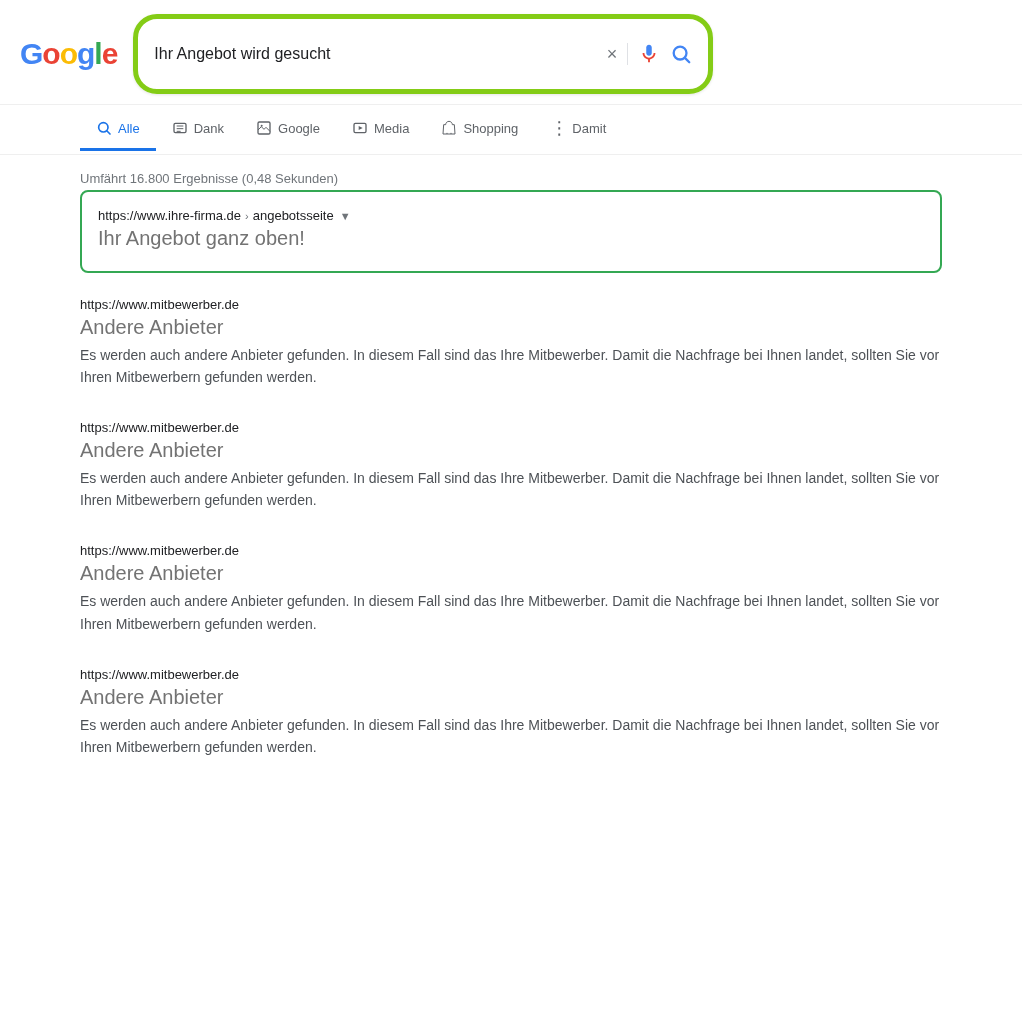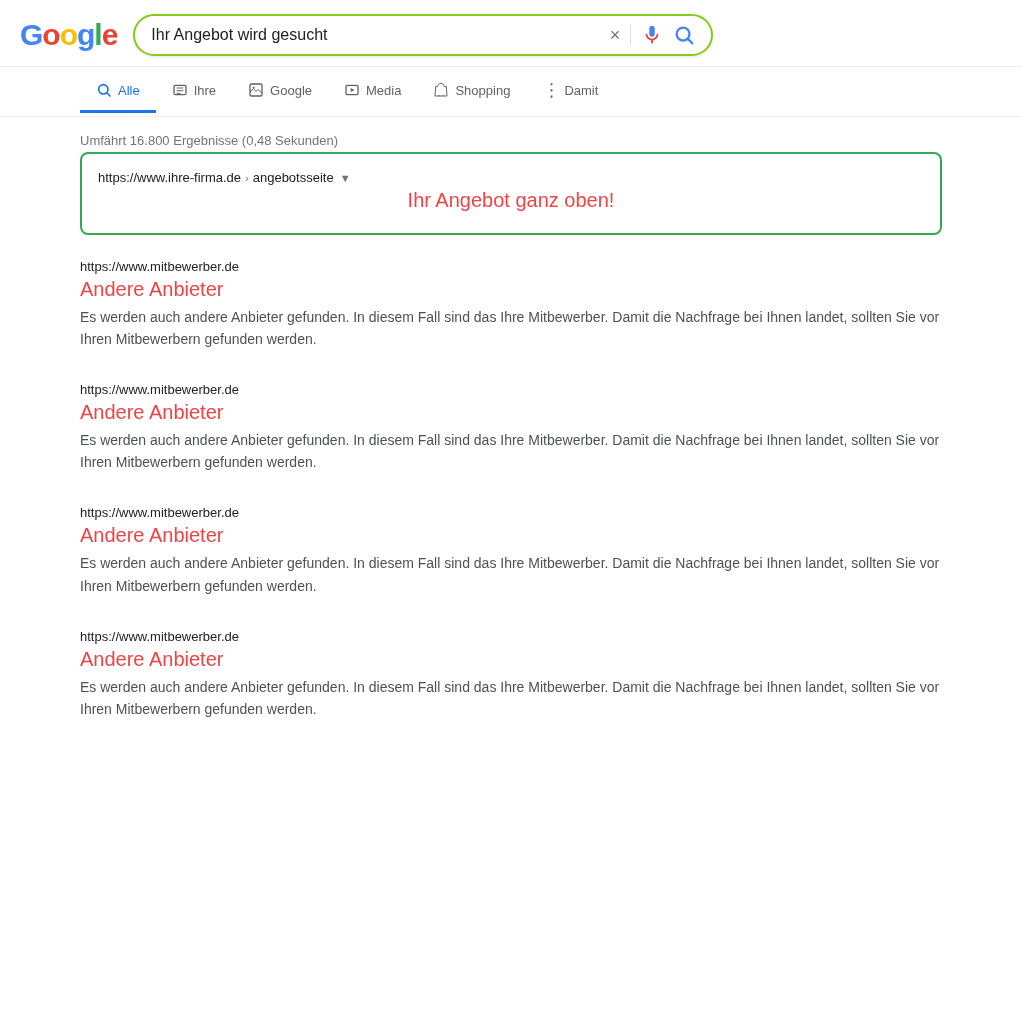--- a/index.html
+++ b/index.html
@@ -29,23 +29,23 @@
       flex-shrink: 0;
     }
     .g-blue { color: #4285F4; }
     .g-red { color: #EA4335; }
     .g-yellow { color: #FBBC05; }
     .g-green { color: #34A853; }
 
     .search-bar {
       display: flex;
       align-items: center;
-      border: 2px solid #84cc16;
+      border: 5px solid #84cc16;
       border-radius: 24px;
-      padding: 8px 16px;
+      padding: 24px 16px;
       flex: 1;
       max-width: 580px;
       box-shadow: 0 1px 3px rgba(0,0,0,0.1);
       gap: 8px;
     }
 
     .search-input {
       border: none;
       outline: none;
       font-size: 16px;
@@ -113,40 +113,39 @@
 
     .result-item {
       padding: 16px 0;
     }
 
     .result-item.featured {
       border: 2px solid #34A853;
       border-radius: 8px;
       padding: 16px;
       margin-bottom: 8px;
-      text-align: center;
     }
 
     .result-url {
       font-size: 13px;
       color: #202124;
       display: flex;
       align-items: center;
       gap: 4px;
       margin-bottom: 2px;
     }
 
     .result-url .breadcrumb-arrow {
       color: #70757a;
       font-size: 11px;
     }
 
     .result-title {
       font-size: 20px;
-      color: #ef4444;
+      color: #737373;
       cursor: pointer;
       text-decoration: none;
       line-height: 1.3;
       display: block;
       margin-bottom: 4px;
     }
 
     .result-snippet {
       font-size: 14px;
       color: #4d5156;
@@ -202,21 +201,21 @@
     <span>Alle</span>
   </a>
 
   <a class="nav-tab" href="#">
     <svg width="16" height="16" viewBox="0 0 24 24">
       <rect x="3" y="5" width="18" height="14" rx="2" stroke="#5f6368" stroke-width="2" fill="none"></rect>
       <line x1="7" y1="9" x2="17" y2="9" stroke="#5f6368" stroke-width="1.5"></line>
       <line x1="7" y1="13" x2="17" y2="13" stroke="#5f6368" stroke-width="1.5"></line>
       <line x1="7" y1="17" x2="13" y2="17" stroke="#5f6368" stroke-width="1.5"></line>
     </svg>
-    <span>Ihre</span>
+    <span>Dank</span>
   </a>
 
   <a class="nav-tab" href="#">
     <svg width="16" height="16" viewBox="0 0 24 24">
       <rect x="3" y="3" width="18" height="18" rx="2" stroke="#5f6368" stroke-width="2" fill="none"></rect>
       <circle cx="8.5" cy="8.5" r="1.5" fill="#5f6368"></circle>
       <path d="M3 15l5-5 4 4 3-3 6 6" stroke="#5f6368" stroke-width="1.5" fill="none"></path>
     </svg>
     <span>Google</span>
   </a>

